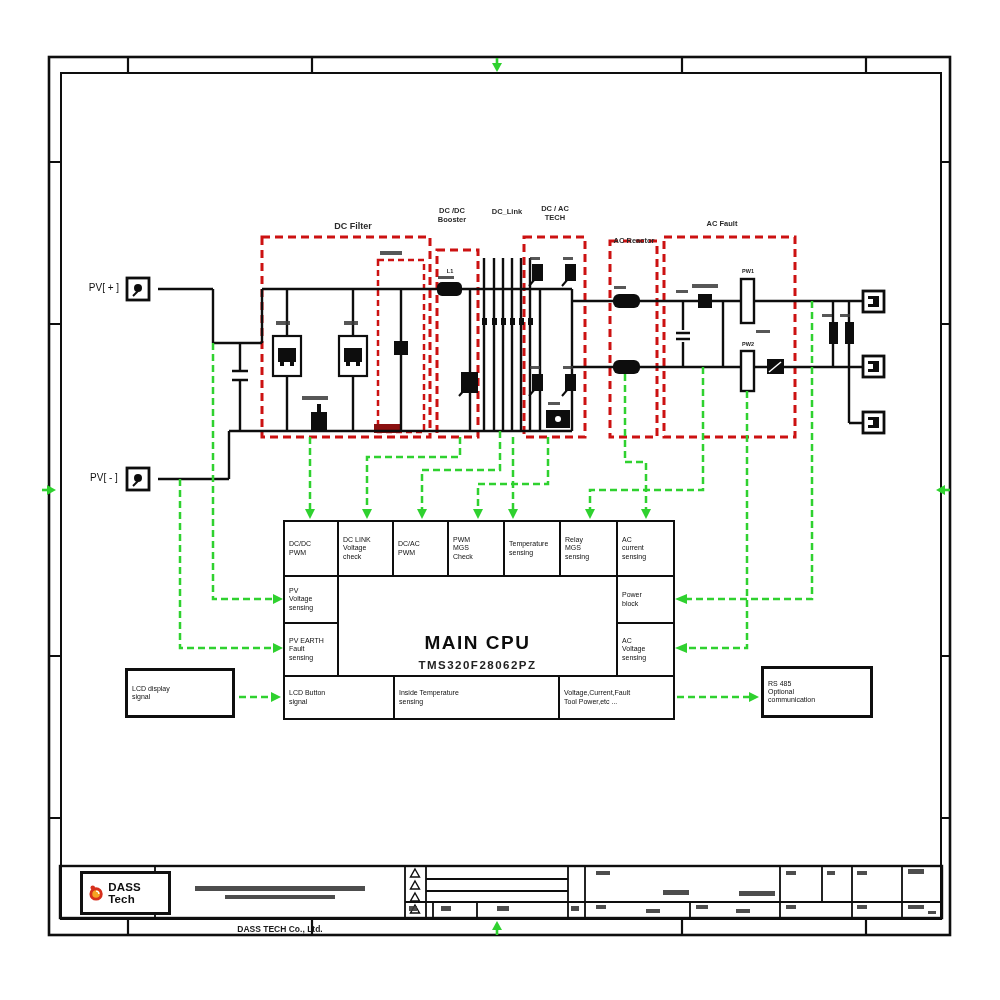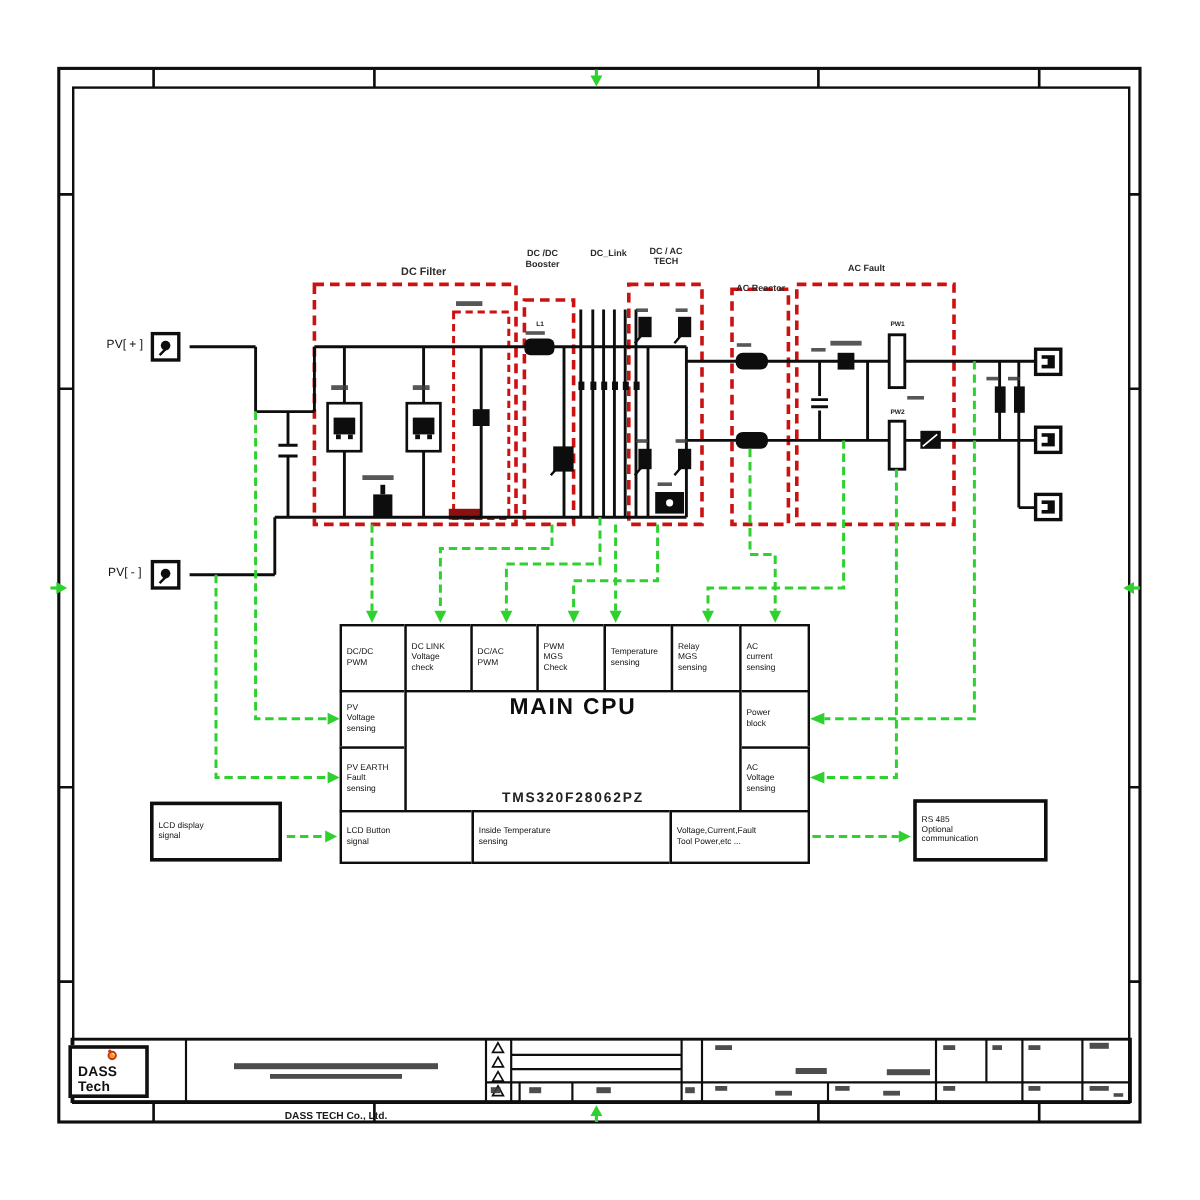--- a/index.html
+++ b/index.html
@@ -8,21 +8,21 @@
   svg.layer{position:absolute;left:0;top:0;}
   .lbl{position:absolute;transform:translate(-50%,-50%);white-space:pre-line;text-align:center;
        color:#1b1b1b;line-height:1.15;}
   .sec{font-size:7.5px;font-weight:bold;color:#2b2b2b;}
   .sec.big{font-size:9px;}
   .pvlbl{font-size:10px;font-weight:normal;color:#111;}
   .complbl{font-size:5.5px;font-weight:bold;color:#222;}
   .cbox{position:absolute;box-sizing:border-box;border:2.5px solid #0e0e0e;background:#fff;
         font-size:7px;line-height:1.18;color:#111;display:flex;align-items:center;
         padding:2px 4px;white-space:pre-line;}
-  .cbox.ctr{justify-content:space-between;text-align:center;flex-direction:column;}
+  .cbox.ctr{justify-content:flex-end;text-align:center;flex-direction:column;}
   .cbox.thick{border-width:3px;}
   .maincpu-title{font-size:19px;font-weight:bold;letter-spacing:1.5px;color:#0d0d0d;}
   .maincpu-chip{font-size:11.5px;letter-spacing:1.5px;margin-top:5px;color:#222;font-weight:bold;}
   .logo-cell{position:absolute;box-sizing:border-box;border:3px solid #111;background:#fff;
              display:flex;align-items:center;gap:4px;padding-left:5px;}
   .logo-text{font-size:11.5px;font-weight:bold;color:#101010;letter-spacing:0.2px;}
   .company-name{font-size:8.5px;font-weight:bold;color:#1a1a1a;}
 </style>
 </head>
 <body>
@@ -296,21 +296,21 @@
 sensing</div>
   <div class="cbox" style="left:558px;top:675px;width:117px;height:45px;">Voltage,Current,Fault
 Tool Power,etc ...</div>
 
   <div class="cbox thick" style="left:125px;top:668px;width:110px;height:50px;">LCD display
 signal</div>
   <div class="cbox thick" style="left:761px;top:666px;width:112px;height:52px;">RS 485
 Optional
 communication</div>
 
-  <div class="logo-cell" style="left:57px;top:871px;width:67px;height:44px;flex-direction:column;">
+  <div class="logo-cell" style="left:80px;top:871px;width:91px;height:44px;">
     <svg width="17" height="18" viewBox="0 0 17 18">
       <circle cx="8.5" cy="10" r="5.5" fill="#f5a323" stroke="#d6301d" stroke-width="3"></circle>
       <circle cx="5" cy="3.5" r="2.4" fill="#d6301d"></circle>
       <path d="M8.5 7 a3 3 0 0 1 3 3" stroke="#fff" stroke-width="1.4" fill="none"></path>
     </svg>
     <span class="logo-text">DASS Tech</span>
   </div>
   <div class="lbl company-name" style="left:280px;top:930px;">DASS TECH Co., Ltd.</div>
 
 </div>

